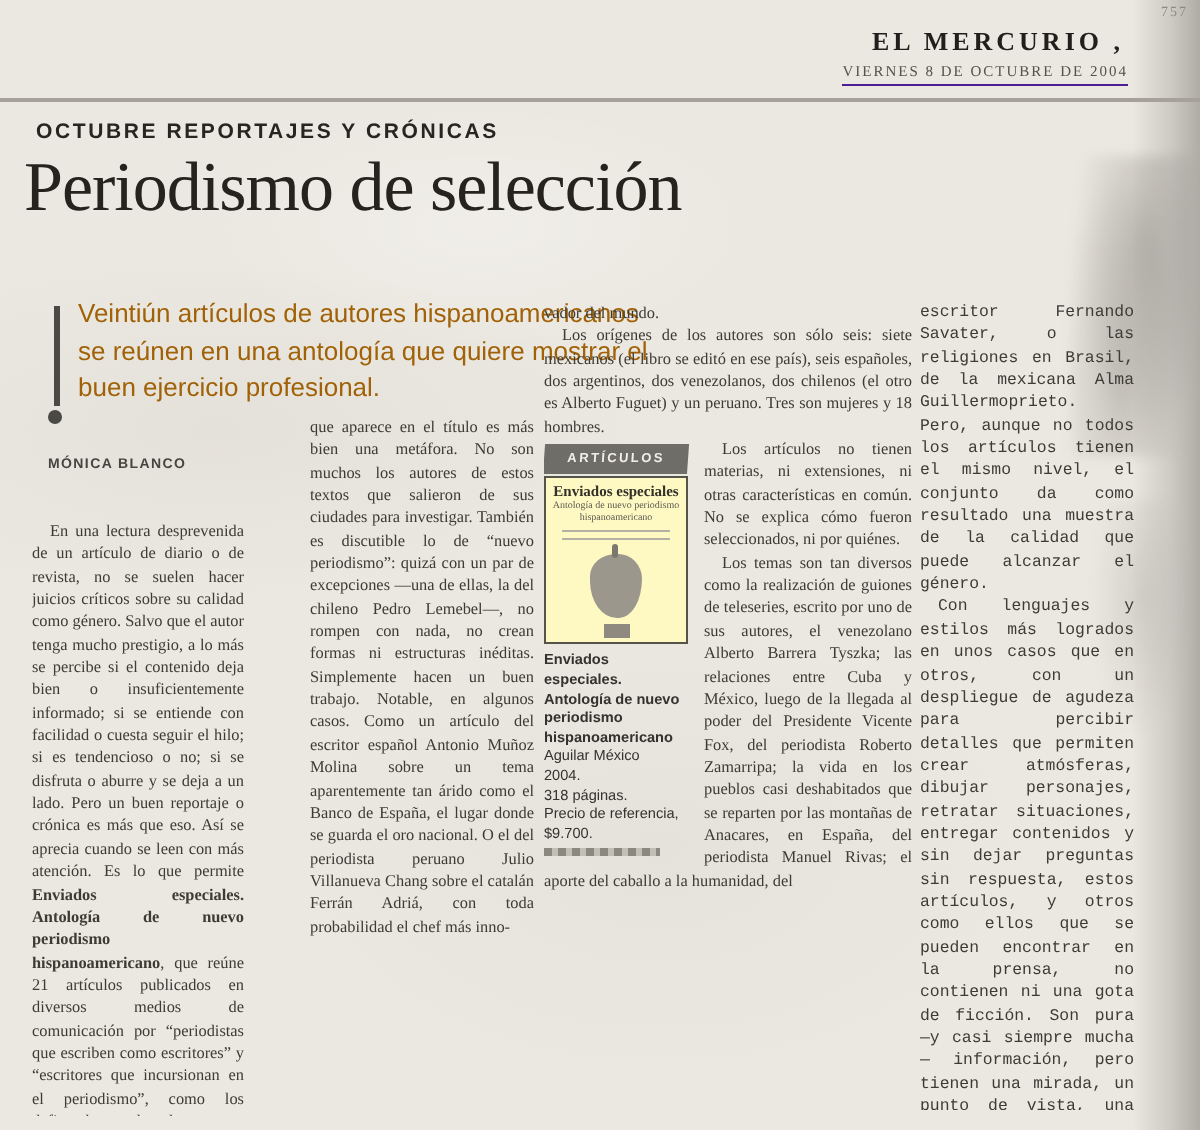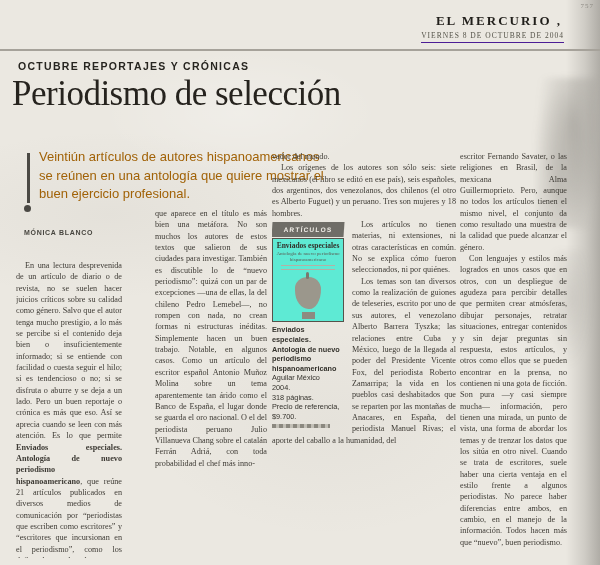--- a/index.html
+++ b/index.html
@@ -42,28 +42,28 @@
     font-size:7px;font-weight:bold;letter-spacing:.7px;color:#47453f;}
 
   
   .col{position:absolute;text-align:justify;font-size:8.2px;line-height:11.35px;
     color:#3e3b35;overflow:hidden;hyphens:auto;}
   .col p{margin:0;text-indent:9px;}
   .noindent-first p:first-child{text-indent:0;}
   #col1{left:16px;top:260px;width:106px;height:298px;}
   #col2{left:155px;top:208px;width:112px;height:352px;}
   #col3{left:272px;top:151px;width:184px;height:404px;}
-  #col4{left:460px;top:151px;width:107px;height:404px;}
+  #col4{left:460px;top:151px;width:107px;height:404px;font-family:Liberation Mono, monospace;}
 
   
   #book-figure{float:left;width:72px;margin:3px 8px 2px 0;}
   #figure-banner{background:#6f6d67;color:#f2efe9;font-family:"Liberation Sans",sans-serif;
     font-size:6.5px;font-weight:bold;letter-spacing:1.2px;text-align:center;padding:2px 0;
     transform:skewX(-4deg);}
-  #book-cover{border:1px solid #56534b;background:#5eead4;height:84px;position:relative;
+  #book-cover{border:1px solid #56534b;background:#fef9c3;height:84px;position:relative;
     margin-top:1px;padding:3px 2px 0;box-sizing:border-box;}
   #cover-title{font-size:7.5px;font-weight:bold;text-align:center;color:#33302a;line-height:8px;}
   #cover-subtitle{font-size:5px;text-align:center;color:#5c5951;line-height:5.5px;margin-top:1px;}
   .cover-lines{margin:3px 6px 0;height:8px;
     background:repeating-linear-gradient(180deg,#b4b0a5 0 1px,transparent 1px 4px);}
   #cover-illustration{position:absolute;left:22px;top:38px;width:26px;height:32px;
     background:#9b978c;border-radius:52% 48% 46% 54%/36% 40% 64% 60%;}
   #cover-illustration:before{content:"";position:absolute;left:11px;top:-5px;width:3px;height:7px;
     background:#7b786f;border-radius:2px;}
   #publisher-mark{position:absolute;left:29px;bottom:2px;width:13px;height:7px;background:#8e8a80;}

